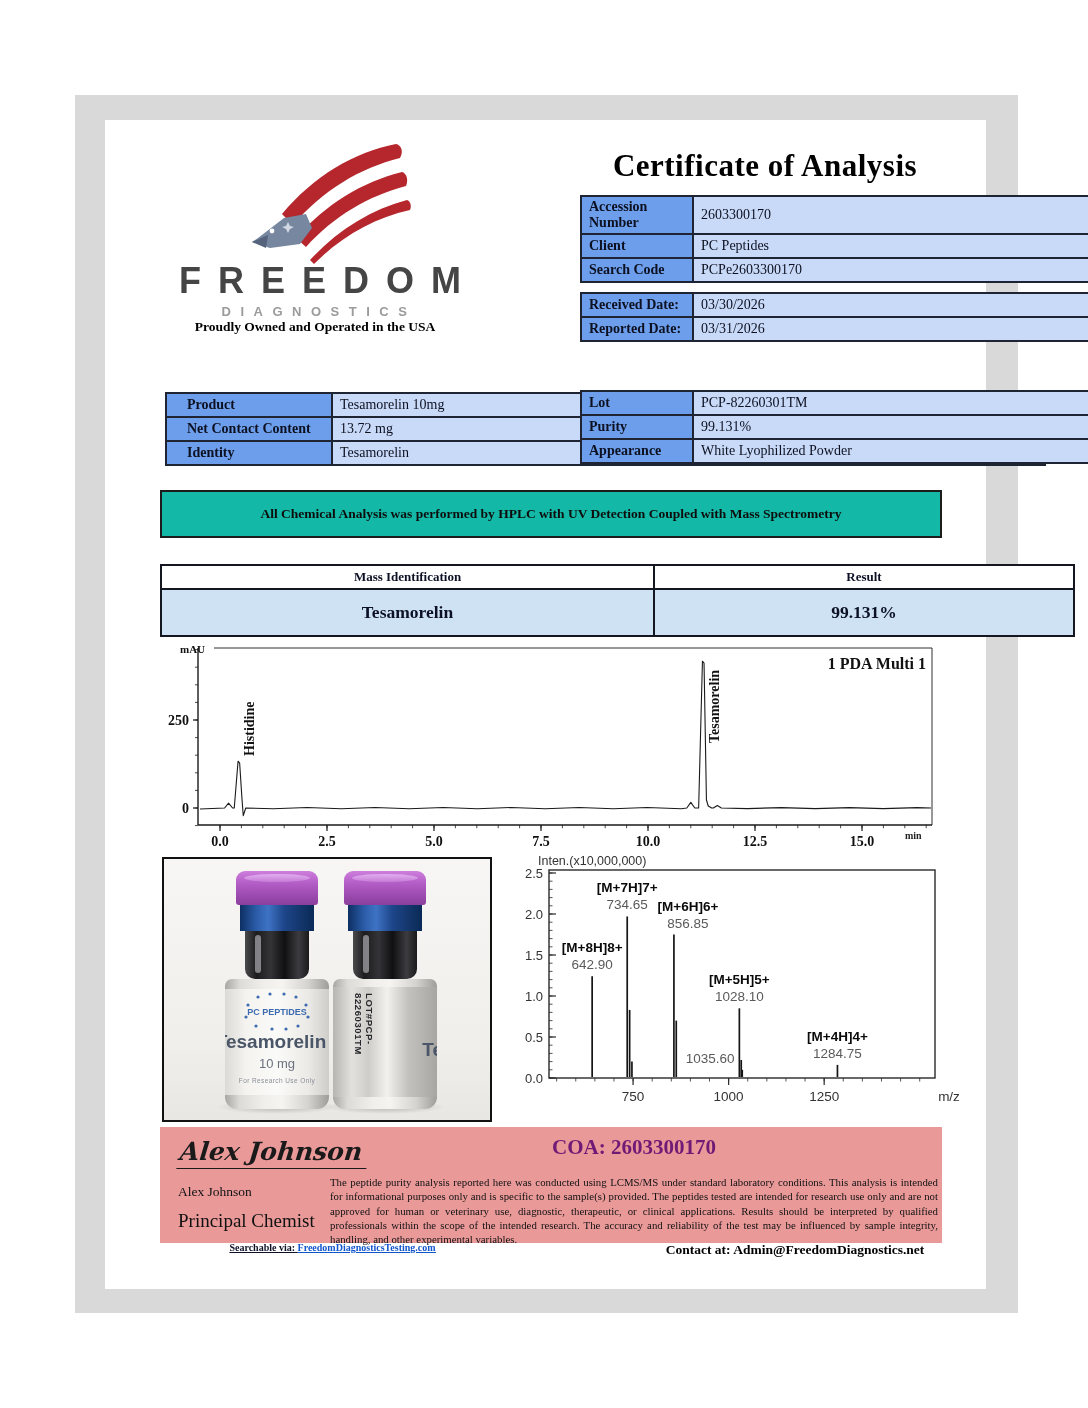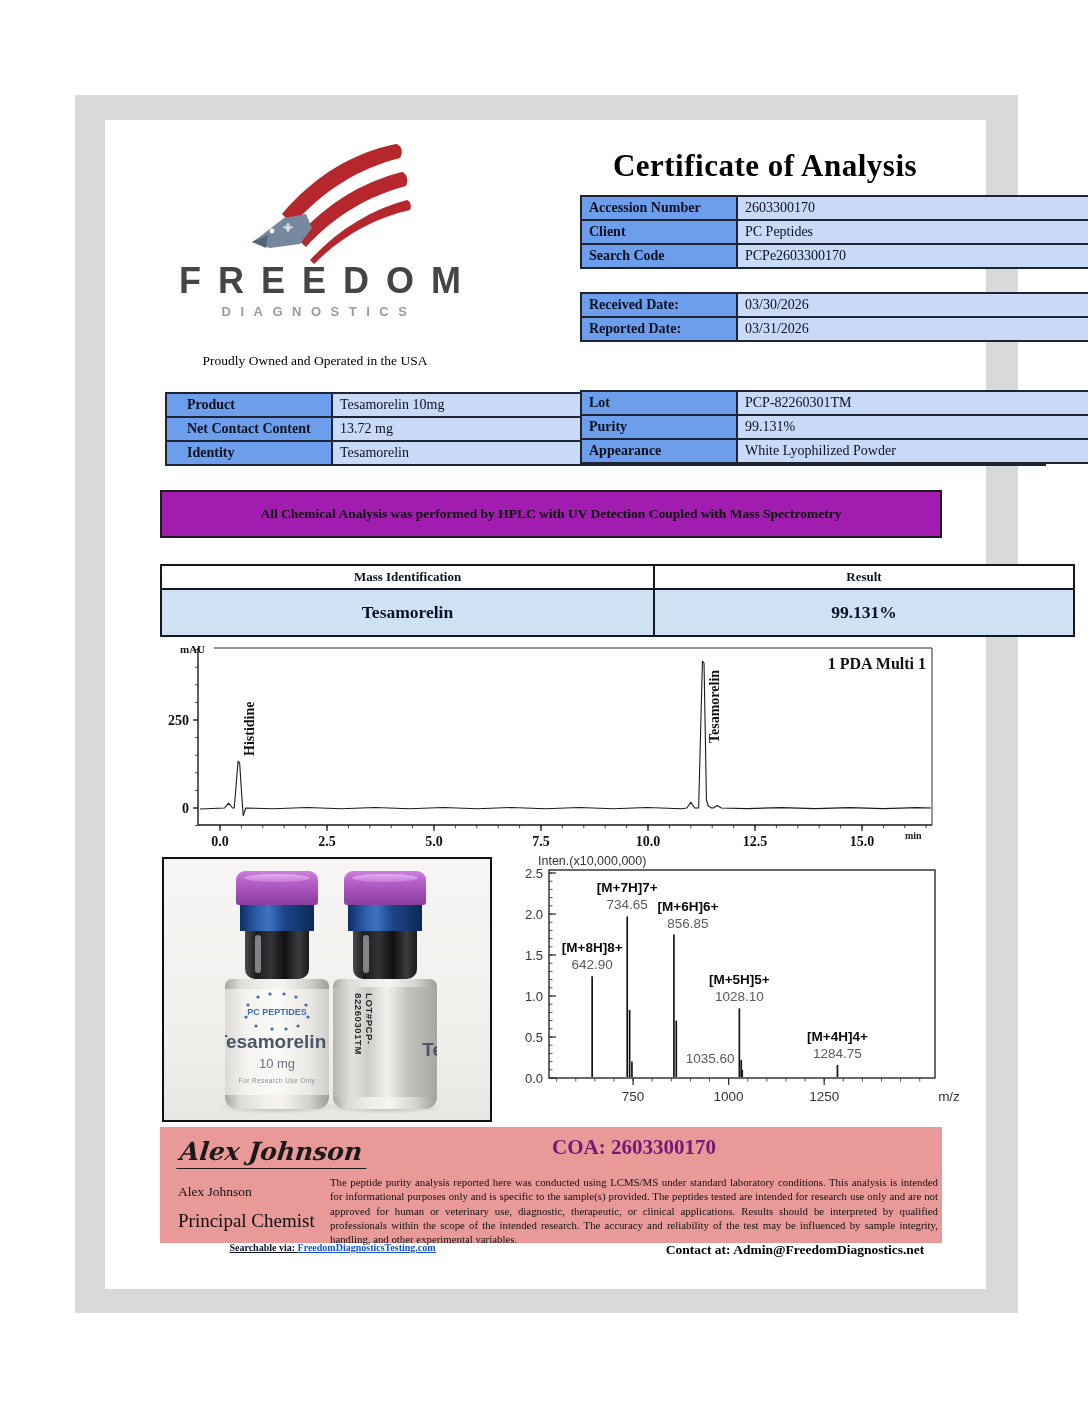--- a/index.html
+++ b/index.html
@@ -8,40 +8,40 @@
   .canvas { position:relative; width:1088px; height:1408px; background:#ffffff; overflow:hidden; }
   .frame { position:absolute; left:75px; top:95px; width:943px; height:1218px; background:#d9d9d9; }
   .page { position:absolute; left:30px; top:25px; width:881px; height:1169px; background:#ffffff; }
   .abs { position:absolute; }
 
   
   .hdr-left { left:60px; top:18px; width:300px; text-align:center; }
   .logo-svg { display:block; margin:0 auto; }
   .brand-name { font-family:"Liberation Sans", sans-serif; font-weight:bold; font-size:36px; letter-spacing:17px; color:#454545; margin-left:14px; margin-top:-6px; }
   .brand-sub  { font-family:"Liberation Sans", sans-serif; font-weight:bold; font-size:13px; letter-spacing:9.5px; color:#9b9b9b; margin-left:8px; margin-top:2px; }
-  .ownership { font-weight:normal; font-size:13.5px; margin-top:34px; color:#000; }
+  .ownership { font-weight:bold; font-size:13.5px; color:#000; }
   .searchable-line { left:60px; top:368px; font-weight:bold; font-size:13.5px; color:#000; }
   .link { color:#1155cc; text-decoration:underline; font-weight:bold; cursor:pointer; }
 
   .coa-title { left:420px; top:28px; width:480px; text-align:center; font-weight:bold; font-size:31px; color:#000; letter-spacing:0.5px; }
 
   
   table.info { border-collapse:collapse; width:100%; }
   table.info td { border:2px solid #1f2433; font-size:14px; padding:2px 7px; height:24px; vertical-align:middle; }
   table.info td.lbl { background:#6d9eeb; font-weight:bold; color:#0c1020; }
   table.info td.val { background:#c9daf8; color:#0c1020; }
   .t-acc  { left:475px; top:75px;  width:363px; }
   .t-date { left:475px; top:172px; width:363px; }
   .t-lot  { left:475px; top:270px; width:363px; }
   .t-prod { left:60px;  top:272px; width:335px; }
-  .t-acc .lbl, .t-date .lbl, .t-lot .lbl { width:156px; }
+  .t-acc .lbl, .t-date .lbl, .t-lot .lbl { width:112px; }
   .t-prod .lbl { width:166px;padding-left:20px; }
 
   
-  .banner { left:55px; top:370px; width:782px; height:48px; background:#a21caf; border:2px solid #1c1c1c;
+  .banner { left:55px; top:370px; width:782px; height:48px; background:#14b8a6; border:2px solid #1c1c1c;
             display:flex; align-items:center; justify-content:center; font-weight:bold; font-size:13.5px; color:#0d0d0d; }
 
   
   .t-mass { left:55px; top:444px; width:915px; }
   table.mass { border-collapse:collapse; width:100%; }
   table.mass td { border:2px solid #14171f; text-align:center; vertical-align:middle; }
   table.mass tr.hd td { background:#ffffff; font-weight:bold; font-size:13px; height:24px; }
   table.mass tr.dt td { background:#cfe2f3; font-weight:bold; font-size:17.5px; height:47px; }
   table.mass td.c1 { width:54%; }
 

